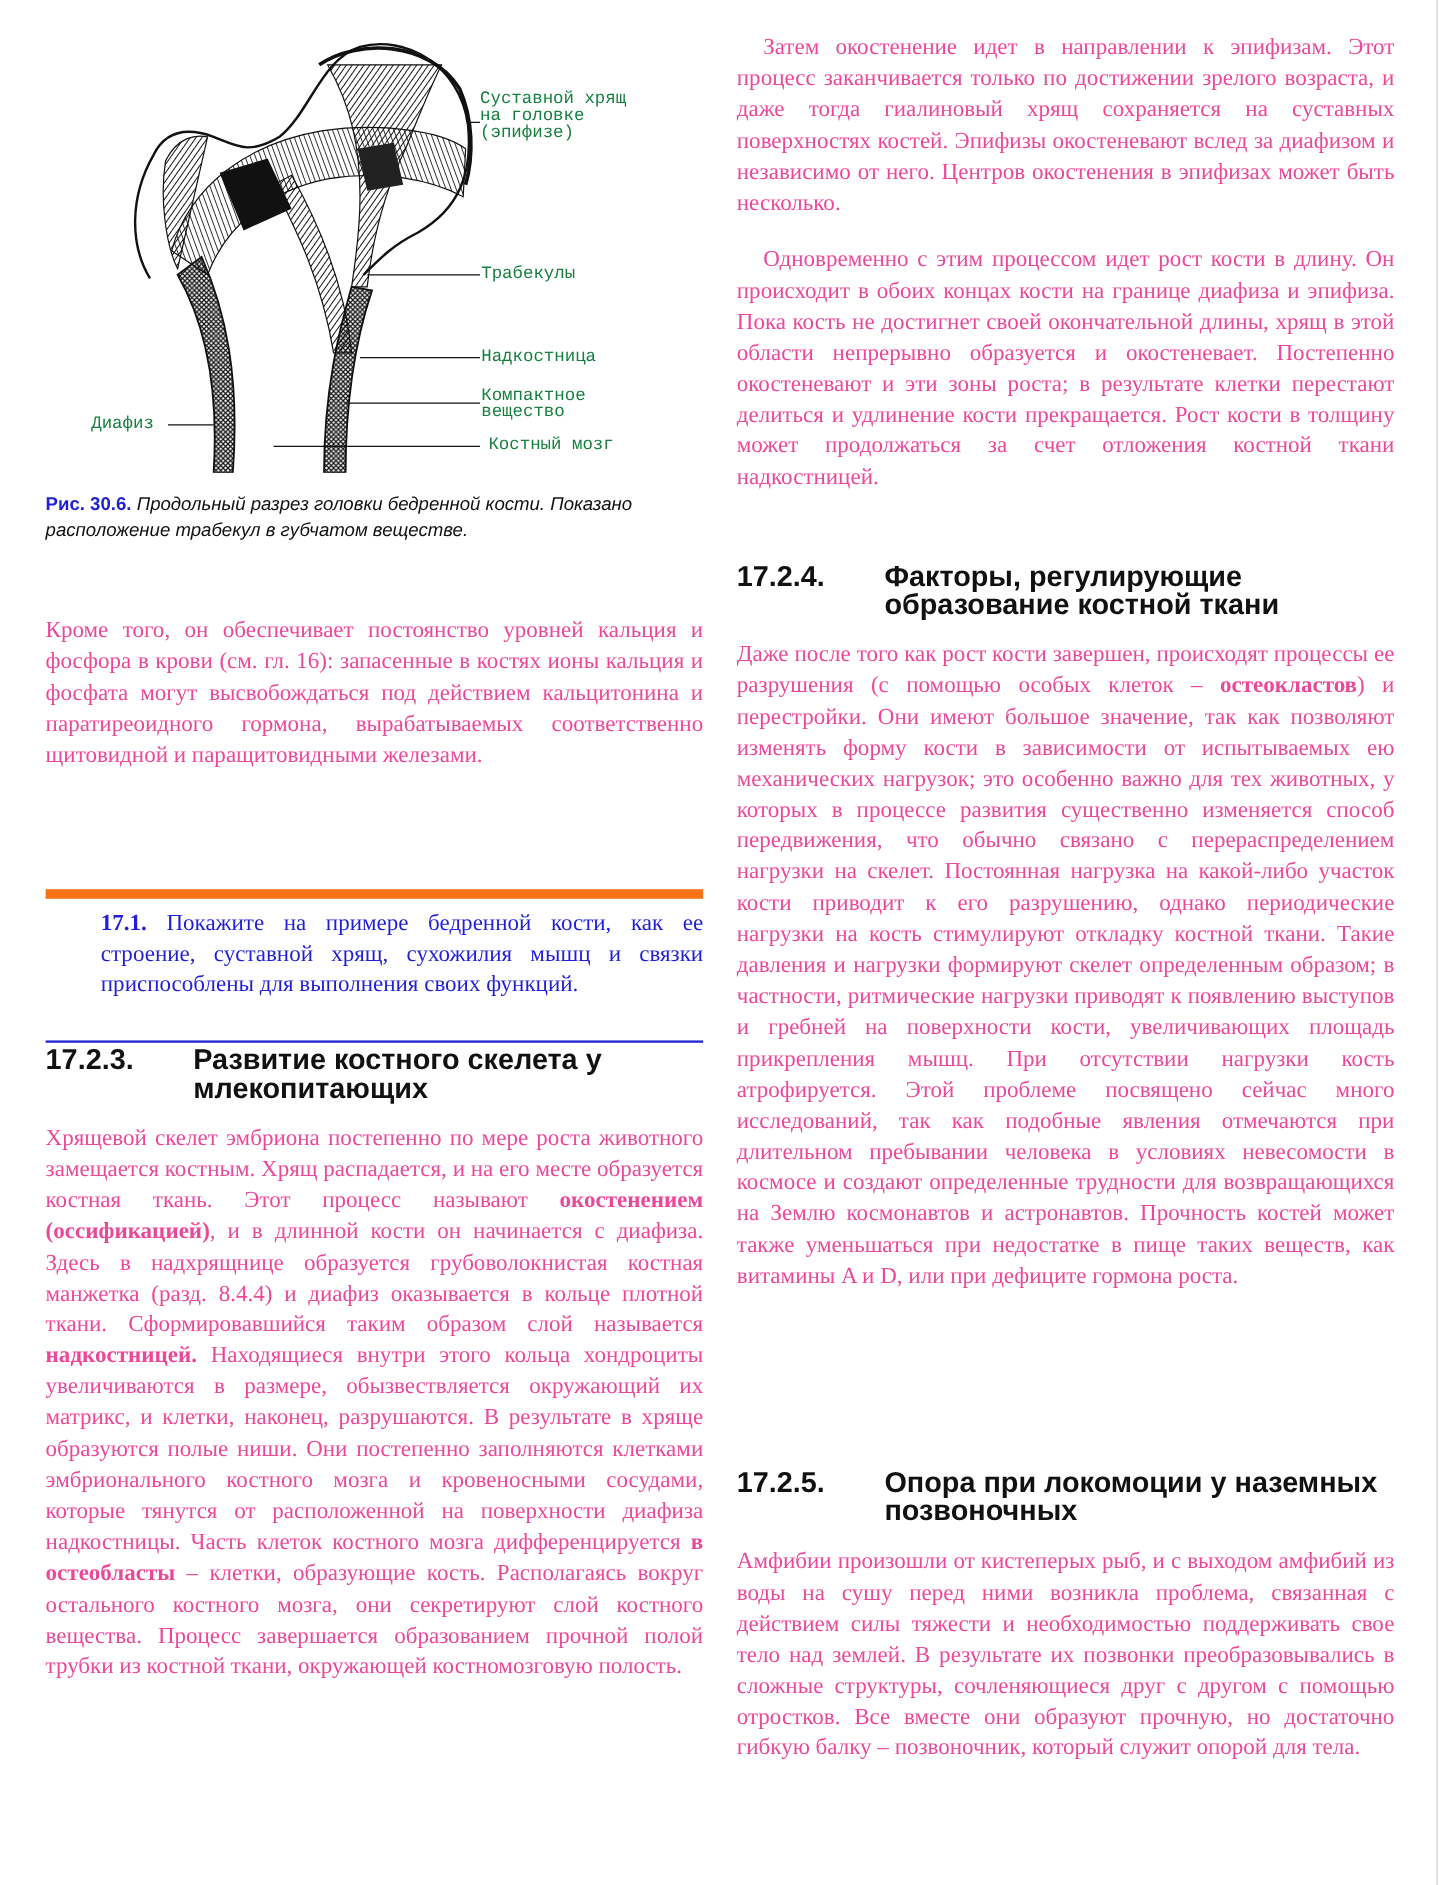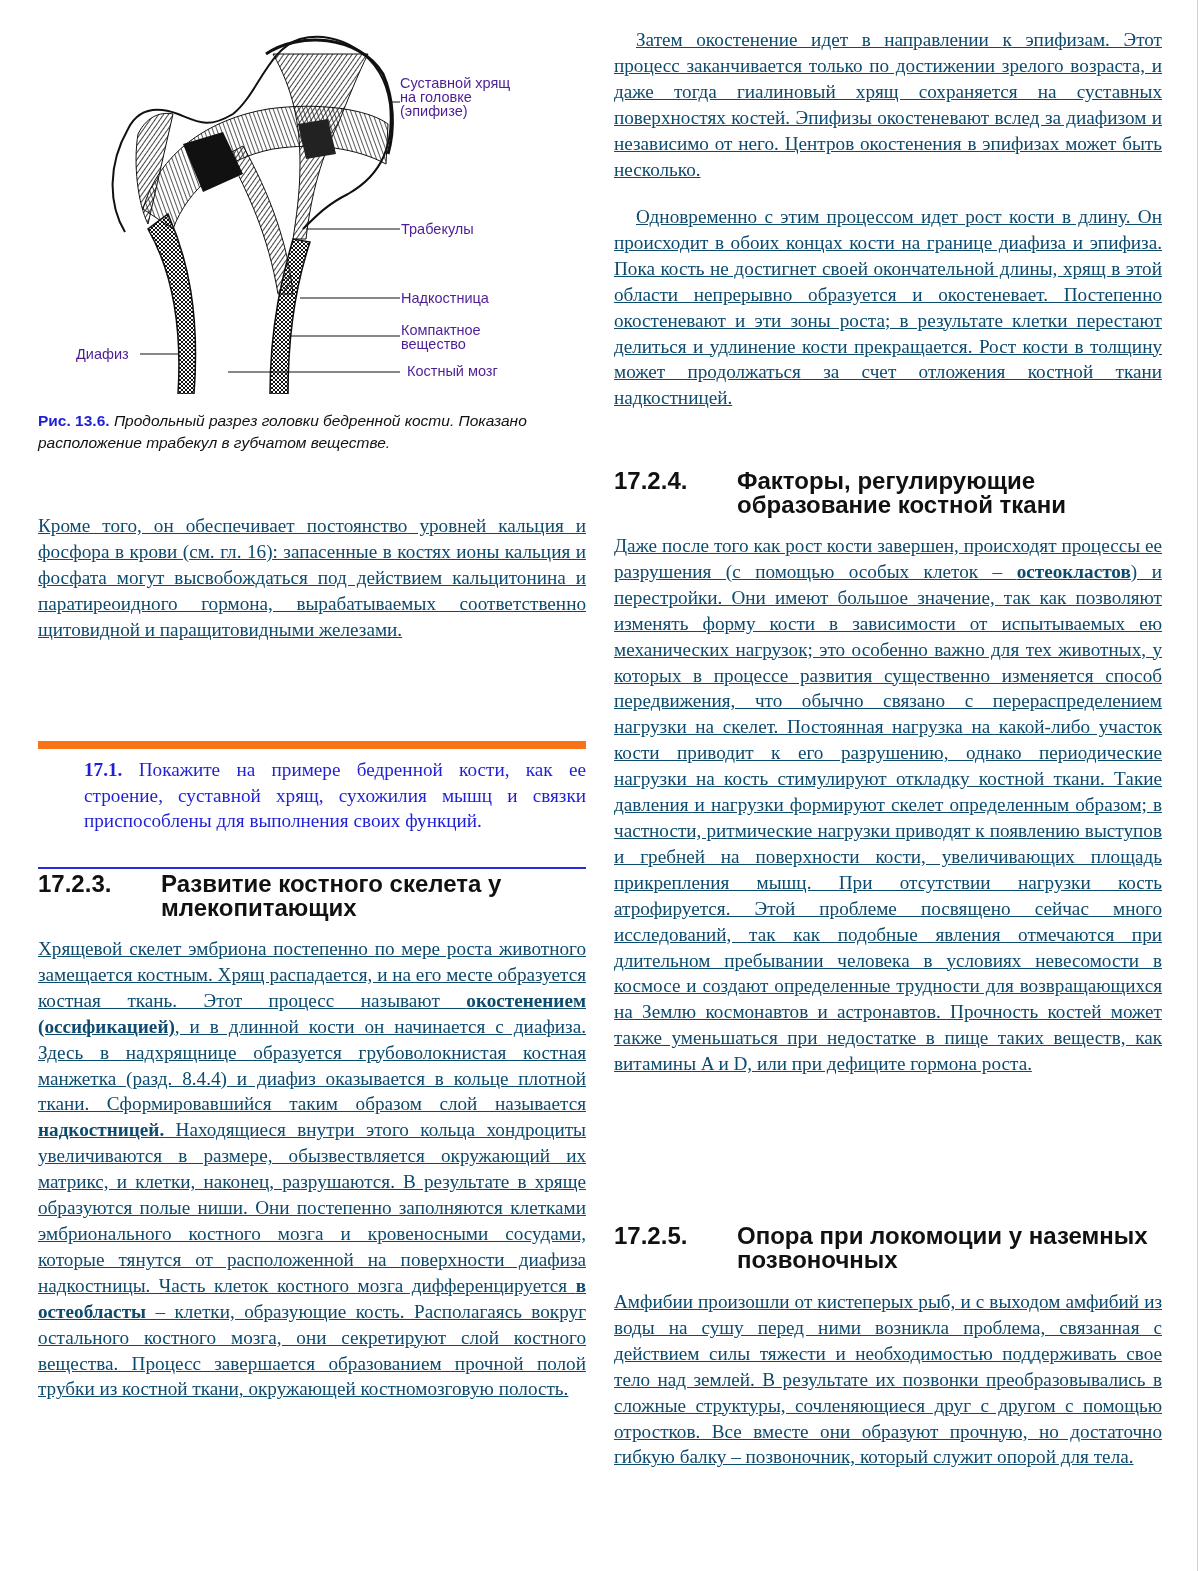--- a/index.html
+++ b/index.html
@@ -3,24 +3,24 @@
 <meta charset="utf-8">
 <style>
   html, body { margin: 0; padding: 0; background: #ffffff; }
   body { width: 1200px; height: 1571px; position: relative; overflow: hidden; color: #111; font-family: "Liberation Serif", serif; }
   .page { position: absolute; left: 0; top: 0; width: 1200px; height: 1571px; }
   .edge-line { position: absolute; left: 1197px; top: 0; width: 1px; height: 1571px; background: #cfcfcf; }
   .col-left { position: absolute; left: 38px; top: 0; width: 548px; }
   .col-right { position: absolute; left: 614px; top: 0; width: 548px; }
   .figure { position: absolute; left: 0; top: 14px; width: 548px; height: 380px; }
   .figure svg { position: absolute; left: 0; top: 0; }
-  .fig-label { position: absolute; font-family: Liberation Sans, sans-serif; font-size: 14.5px; line-height: 14px; color: #4c1d95; white-space: nowrap; }
+  .fig-label { position: absolute; font-family: Liberation Mono, monospace; font-size: 14.5px; line-height: 14px; color: #15803d; white-space: nowrap; }
   .caption { position: absolute; left: 0; top: 410px; width: 548px; font-family: "Liberation Sans", sans-serif; font-size: 15.5px; line-height: 22px; font-style: italic; color: #111; }
   .caption .num { color: #1f1fd6; font-style: normal; font-weight: bold; }
-  .para { position: absolute; font-size: 19.2px; line-height: 25.9px; text-align: justify; color: #0c4a6e; text-decoration: underline; }
+  .para { position: absolute; font-size: 19.2px; line-height: 25.9px; text-align: justify; color: #ec4899; }
   .para.indent { text-indent: 22px; }
   .para b { font-weight: bold; }
   .question { position: absolute; left: 0; top: 741px; width: 548px; height: 118px; border-top: 8px solid #f97316; border-bottom: 2px solid #2a2ad8; }
   .question .qtext { position: absolute; left: 46px; top: 8px; width: 502px; font-size: 19.2px; line-height: 25.6px; color: #1f1fd6; text-align: justify; }
   .question .qtext b { font-weight: bold; }
   .heading { position: absolute; font-family: "Liberation Sans", sans-serif; font-weight: bold; font-size: 24px; line-height: 24px; color: #111; }
   .heading .hnum { position: absolute; left: 0; top: 0; }
   .heading .htitle { position: absolute; left: 123px; top: 0; width: 430px; }
 </style>
 </head>
@@ -77,21 +77,21 @@
       <div class="fig-label" style="left:363px;top:277px;">Надкостница</div>
       <div class="fig-label" style="left:363px;top:309px;">
         <div>Компактное</div>
         <div>вещество</div>
       </div>
       <div class="fig-label" style="left:369px;top:350px;">Костный мозг</div>
       <div class="fig-label" style="left:38px;top:333px;">Диафиз</div>
     </div>
 
     <div class="caption">
-      <span class="num">Рис. 13.6.</span>
+      <span class="num">Рис. 30.6.</span>
       <span>Продольный разрез головки бедренной кости. Показано расположение трабекул в губчатом веществе.</span>
     </div>
 
     <div class="para" style="left:0;top:513px;width:548px;">Кроме того, он обеспечивает постоянство уровней кальция и фосфора в крови (см. гл. 16): запасенные в костях ионы кальция и фосфата могут высвобождаться под действием кальцитонина и паратиреоидного гормона, вырабатываемых соответственно щитовидной и паращитовидными железами.</div>
 
     <div class="question">
       <div class="qtext">
         <b>17.1.</b>
         <span>Покажите на примере бедренной кости, как ее строение, суставной хрящ, сухожилия мышц и связки приспособлены для выполнения своих функций.</span>
       </div>

